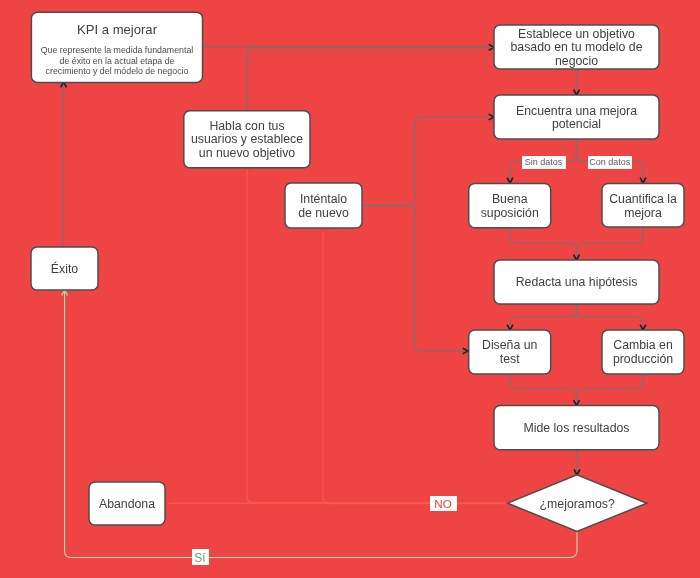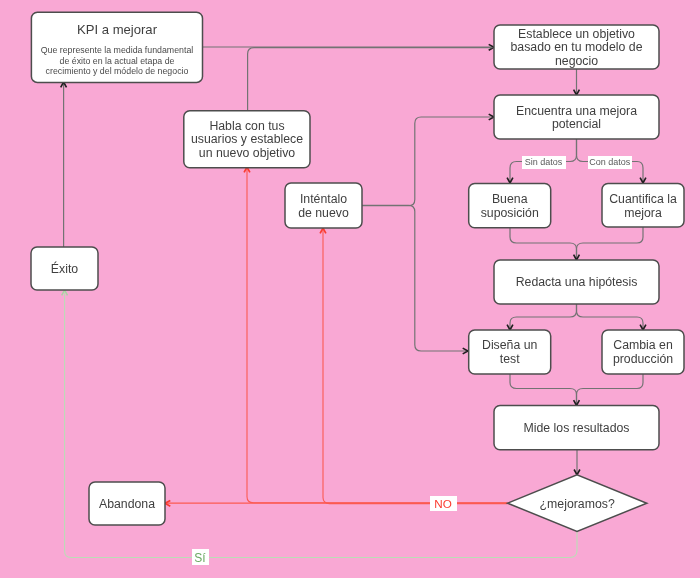--- a/index.html
+++ b/index.html
@@ -1,19 +1,19 @@
 <!DOCTYPE html>
 <html><head>
 <meta charset="utf-8">
 <title>Flowchart</title>
 <style>
   html,body{margin:0;padding:0;background:#ffffff;}
   body{width:700px;height:578px;overflow:hidden;
        font-family:"Liberation Sans",sans-serif;}
-  #canvas{position:relative;width:700px;height:578px;background:#f9a8d4;}
+  #canvas{position:relative;width:700px;height:578px;background:#ef4444;}
   svg{position:absolute;left:0;top:0;display:block;}
   .nd{fill:#ffffff;stroke:#4d4d4d;stroke-width:1.5;}
   .ed{fill:none;stroke:#737373;stroke-width:1.2;}
   .edr{fill:none;stroke:#fc5a52;stroke-width:1.1;}
   .edg{fill:none;stroke:#bcdcb6;stroke-width:1.1;}
   .ah{fill:none;stroke:#1f1f1f;stroke-width:1.6;stroke-linejoin:miter;stroke-linecap:butt;}
   .ahr{fill:none;stroke:#fb3b30;stroke-width:1.7;stroke-linejoin:miter;stroke-linecap:butt;}
   .ahg{fill:none;stroke:#a9d3a3;stroke-width:1.5;stroke-linejoin:miter;stroke-linecap:butt;}
   .t{font-family:"Liberation Sans",sans-serif;fill:#3f3f3f;text-anchor:middle;
      font-size:12.3px;}

